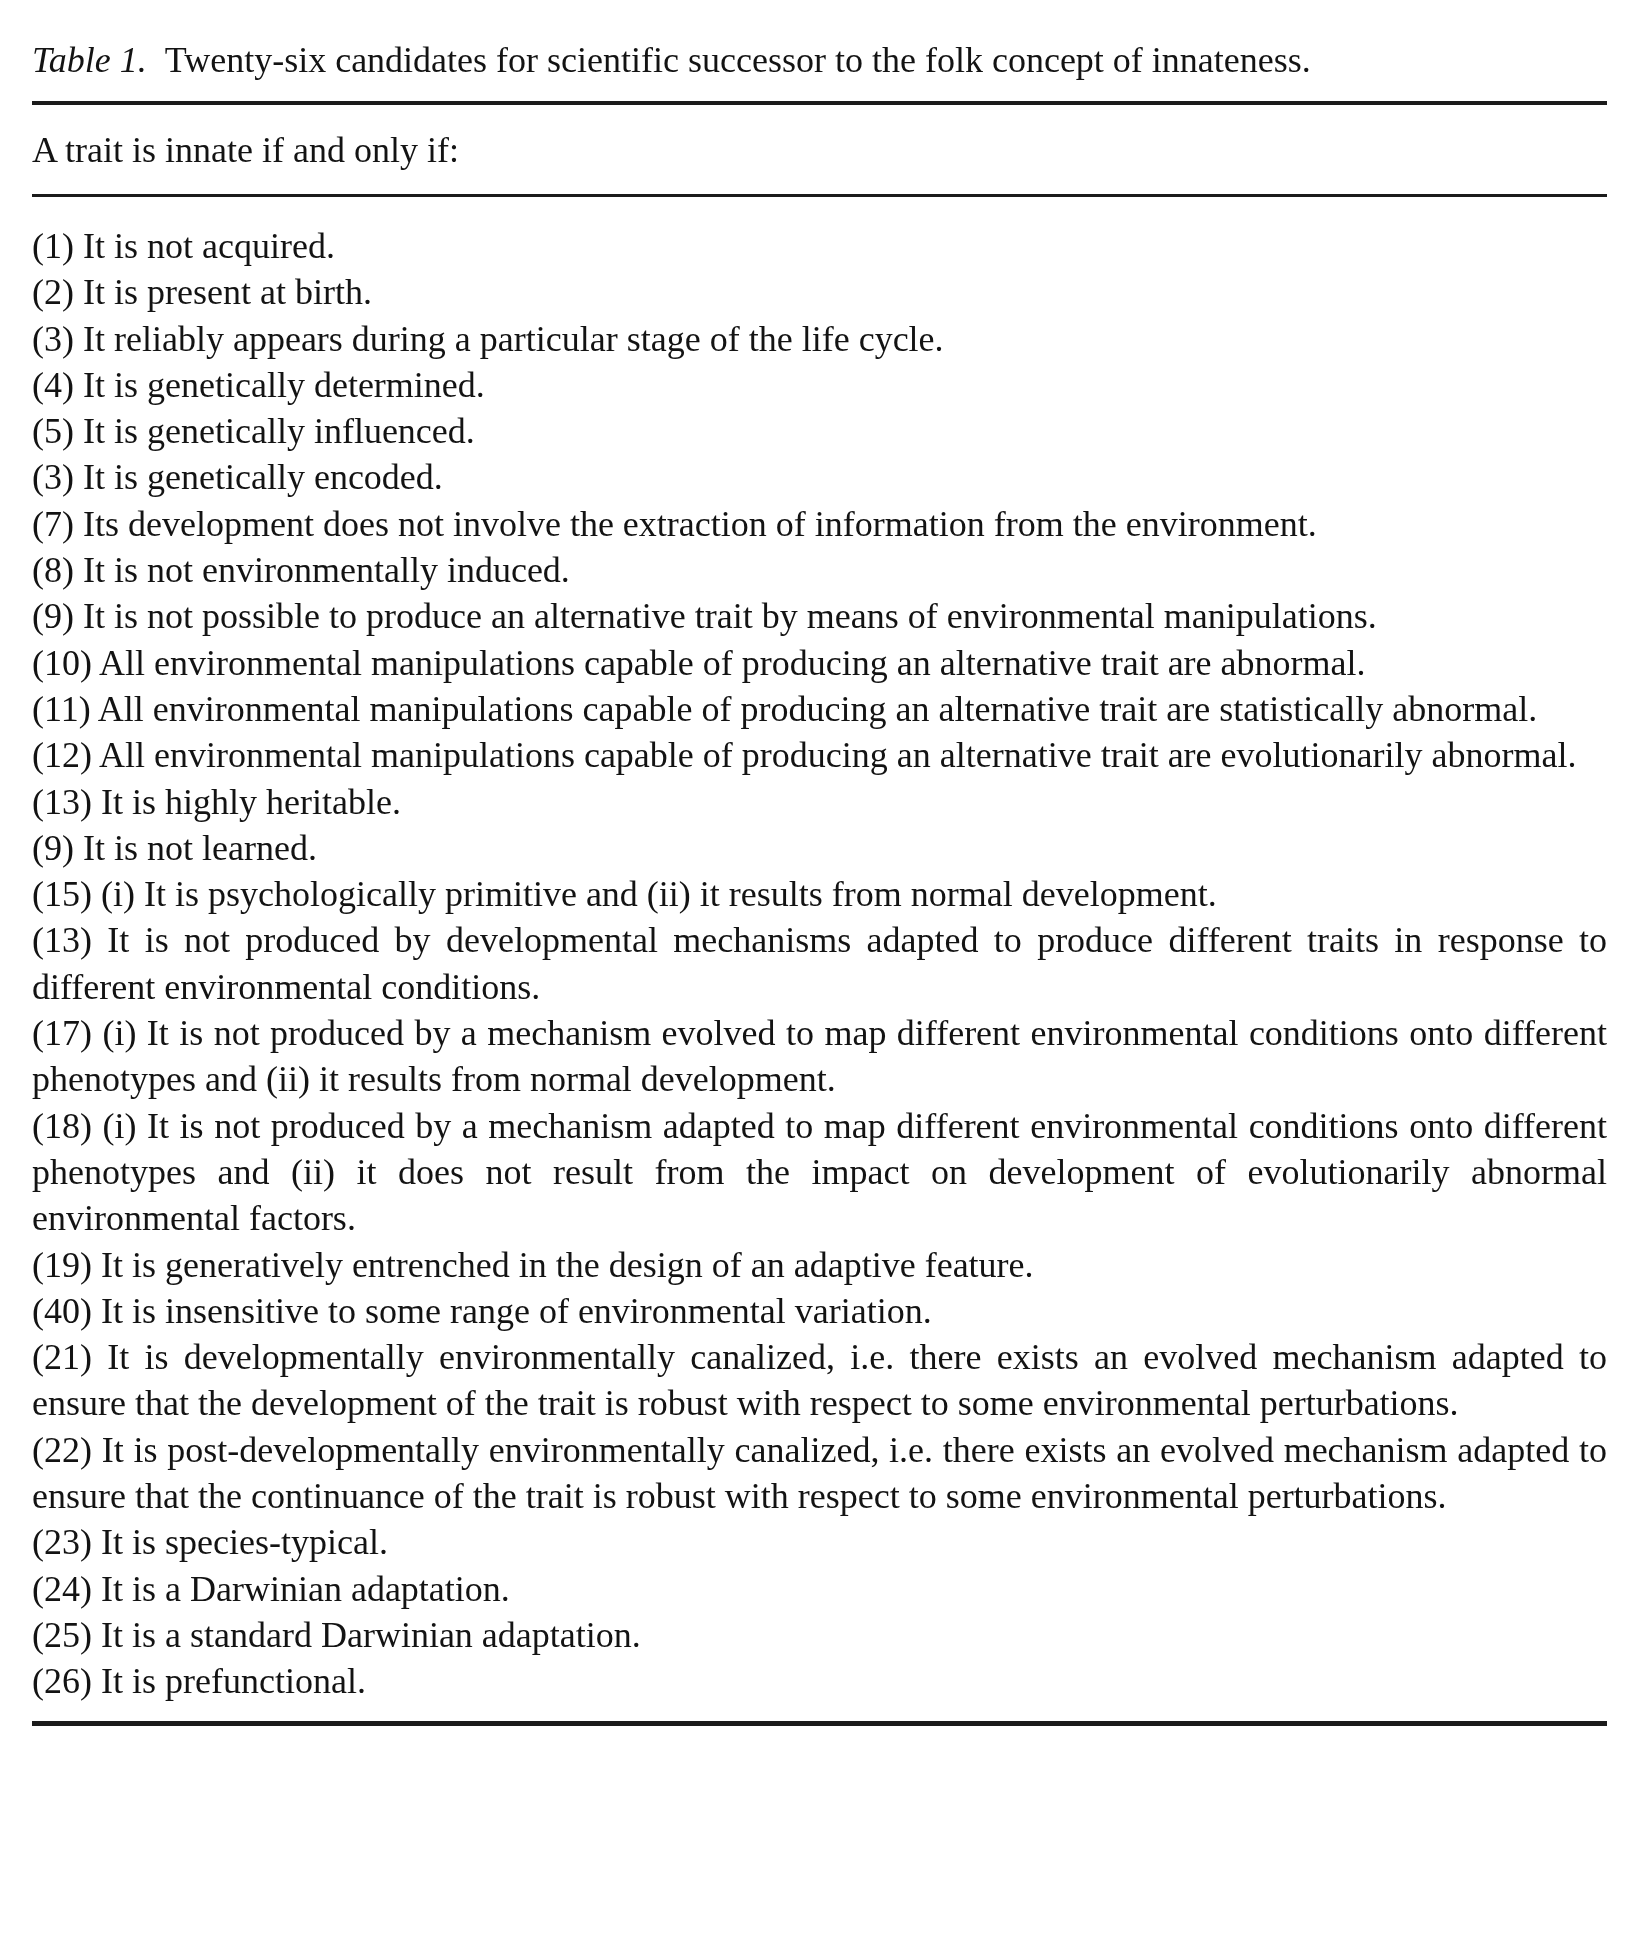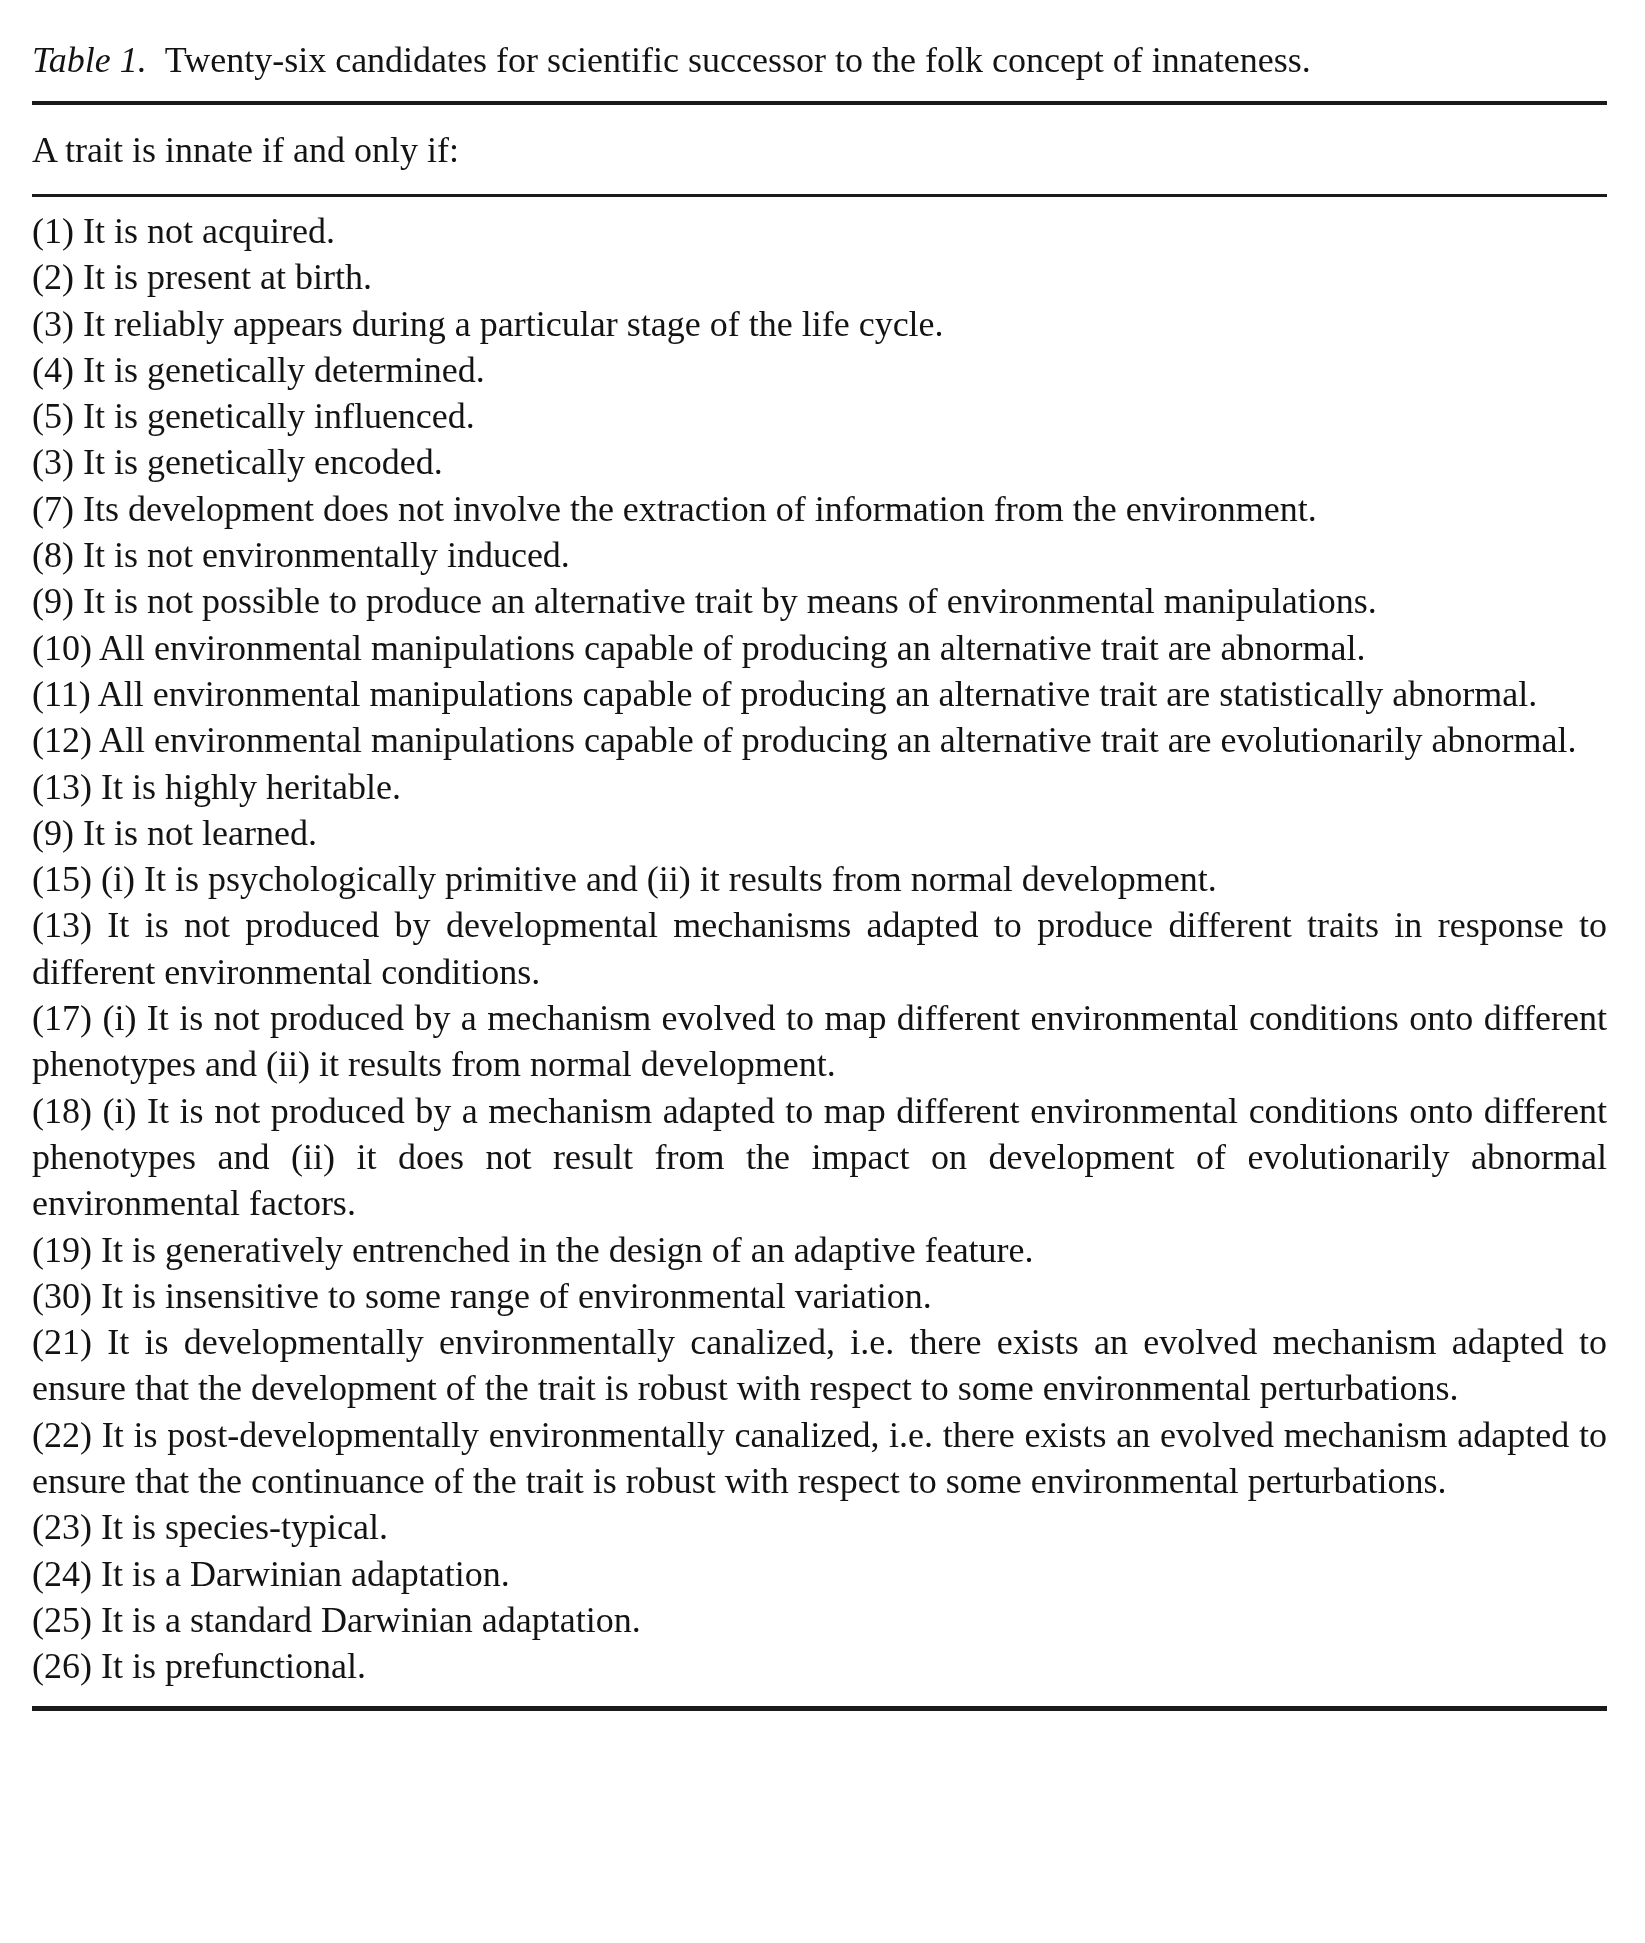--- a/index.html
+++ b/index.html
@@ -45,21 +45,21 @@
   }
   .rule-bottom {
     height: 5px;
     margin-top: 16px;
   }
   .stub-header {
     margin: 21px 0 8px 0;
     line-height: 49px;
   }
   .candidate-list {
-    margin-top: 11px;
+    margin-top: 26px;
   }
   .candidate-list p {
     margin: 0;
     line-height: 46.3px;
     text-align: justify;
   }
 </style>
 </head>
 <body>
 
@@ -88,21 +88,21 @@
     <p>(10) All environmental manipulations capable of producing an alternative trait are abnormal.</p>
     <p>(11) All environmental manipulations capable of producing an alternative trait are statistically abnormal.</p>
     <p>(12) All environmental manipulations capable of producing an alternative trait are evolutionarily abnormal.</p>
     <p>(13) It is highly heritable.</p>
     <p>(9) It is not learned.</p>
     <p>(15) (i) It is psychologically primitive and (ii) it results from normal development.</p>
     <p>(13) It is not produced by developmental mechanisms adapted to produce different traits in response to different environmental conditions.</p>
     <p>(17) (i) It is not produced by a mechanism evolved to map different environmental conditions onto different phenotypes and (ii) it results from normal development.</p>
     <p>(18) (i) It is not produced by a mechanism adapted to map different environmental conditions onto different phenotypes and (ii) it does not result from the impact on development of evolutionarily abnormal environmental factors.</p>
     <p>(19) It is generatively entrenched in the design of an adaptive feature.</p>
-    <p>(30) It is insensitive to some range of environmental variation.</p>
+    <p>(40) It is insensitive to some range of environmental variation.</p>
     <p>(21) It is developmentally environmentally canalized, i.e. there exists an evolved mechanism adapted to ensure that the development of the trait is robust with respect to some environmental perturbations.</p>
     <p>(22) It is post-developmentally environmentally canalized, i.e. there exists an evolved mechanism adapted to ensure that the continuance of the trait is robust with respect to some environmental perturbations.</p>
     <p>(23) It is species-typical.</p>
     <p>(24) It is a Darwinian adaptation.</p>
     <p>(25) It is a standard Darwinian adaptation.</p>
     <p>(26) It is prefunctional.</p>
   </div>
 
   <div class="rule rule-bottom"></div>
 

